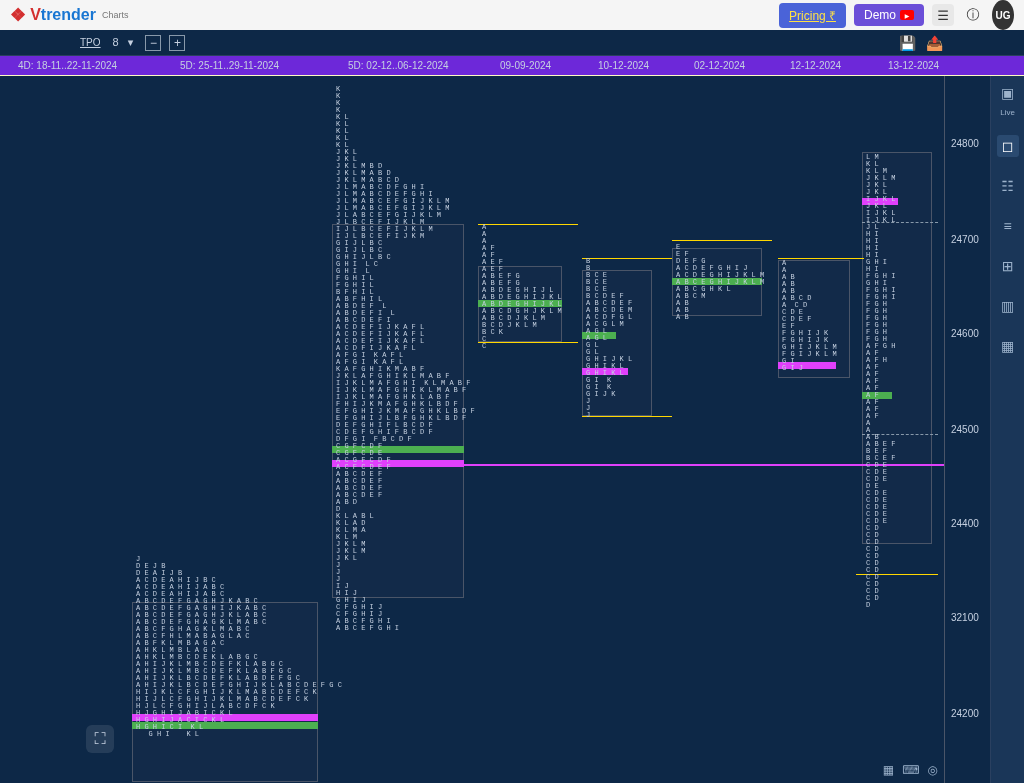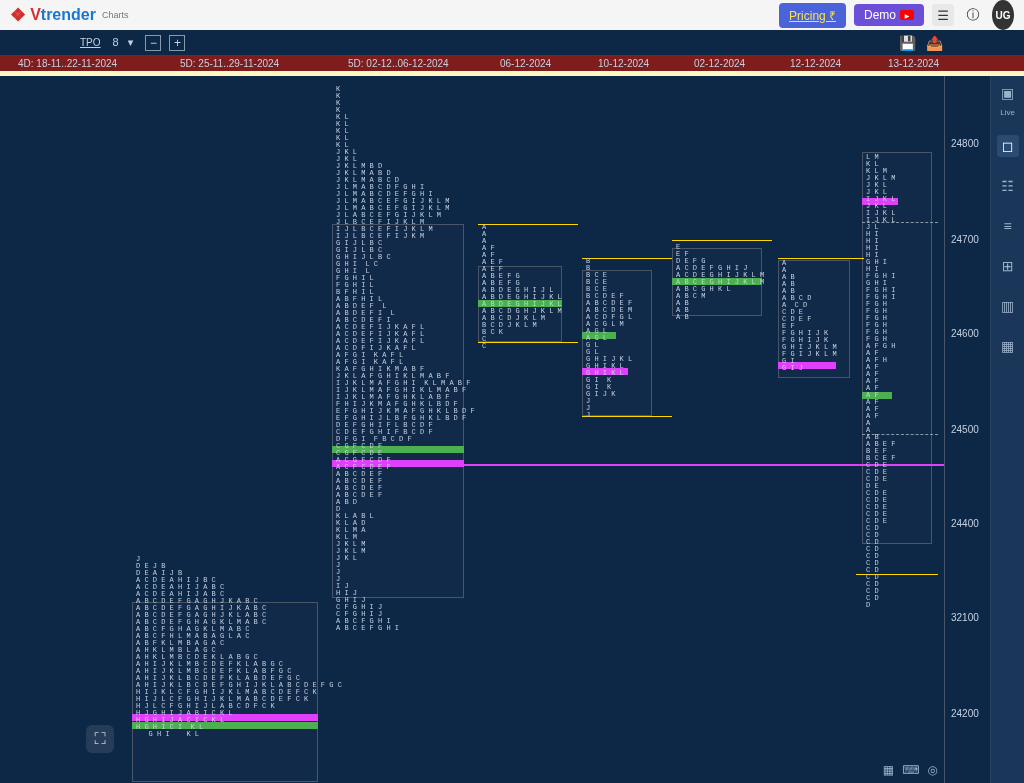--- a/index.html
+++ b/index.html
@@ -43,22 +43,22 @@
   justify-content: space-between;
 }
 .toolbar-left { display: flex; align-items: center; gap: 8px; }
 .tpo-label { font-size: 10px; color: #c5d0e0; text-decoration: underline; }
 .tpo-select { background: #0d2847; color: #c5d0e0; border: none; font-size: 11px; padding: 2px 4px; cursor: pointer; }
 .sq-btn { width: 16px; height: 16px; border: 1px solid #8899aa; display: flex; align-items: center; justify-content: center; font-size: 12px; color: #c5d0e0; cursor: pointer; line-height: 1; }
 .toolbar-right { display: flex; gap: 10px; }
 .save-icon { color: #c5d0e0; cursor: pointer; font-size: 14px; }
 .dates-row {
   height: 20px;
-  background: #7f1d1d;
-  border-bottom: 5px solid #fef9c3;
+  background: #6d28d9;
+  border-bottom: 1px solid #fef9c3;
   display: flex;
   align-items: center;
   font-size: 10px;
   color: #c5d0e0;
   position: relative;
 }
 .date-cell { position: absolute; white-space: nowrap; }
 .main {
   position: relative;
   height: calc(100% - 76px);
@@ -173,21 +173,21 @@
   <div class="toolbar-right">
     <span class="save-icon">💾</span>
     <span class="save-icon">📤</span>
   </div>
 </div>
 
 <div class="dates-row" id="dates-row">
     <span class="date-cell" style="left: 18px;">4D: 18-11..22-11-2024</span>
     <span class="date-cell" style="left: 180px; text-align: center;">5D: 25-11..29-11-2024</span>
     <span class="date-cell" style="left: 348px;">5D: 02-12..06-12-2024</span>
-    <span class="date-cell" style="left: 500px;">06-12-2024</span>
+    <span class="date-cell" style="left: 500px;">09-09-2024</span>
     <span class="date-cell" style="left: 598px;">10-12-2024</span>
     <span class="date-cell" style="left: 694px;">02-12-2024</span>
     <span class="date-cell" style="left: 790px;">12-12-2024</span>
     <span class="date-cell" style="left: 880px; margin-left: 8px;">13-12-2024</span>
   </div>
 
 <div class="main">
   <div class="chart-area">
 
     <div class="profile-box" style="left:332px;top:148px;width:132px;height:374px"></div>

